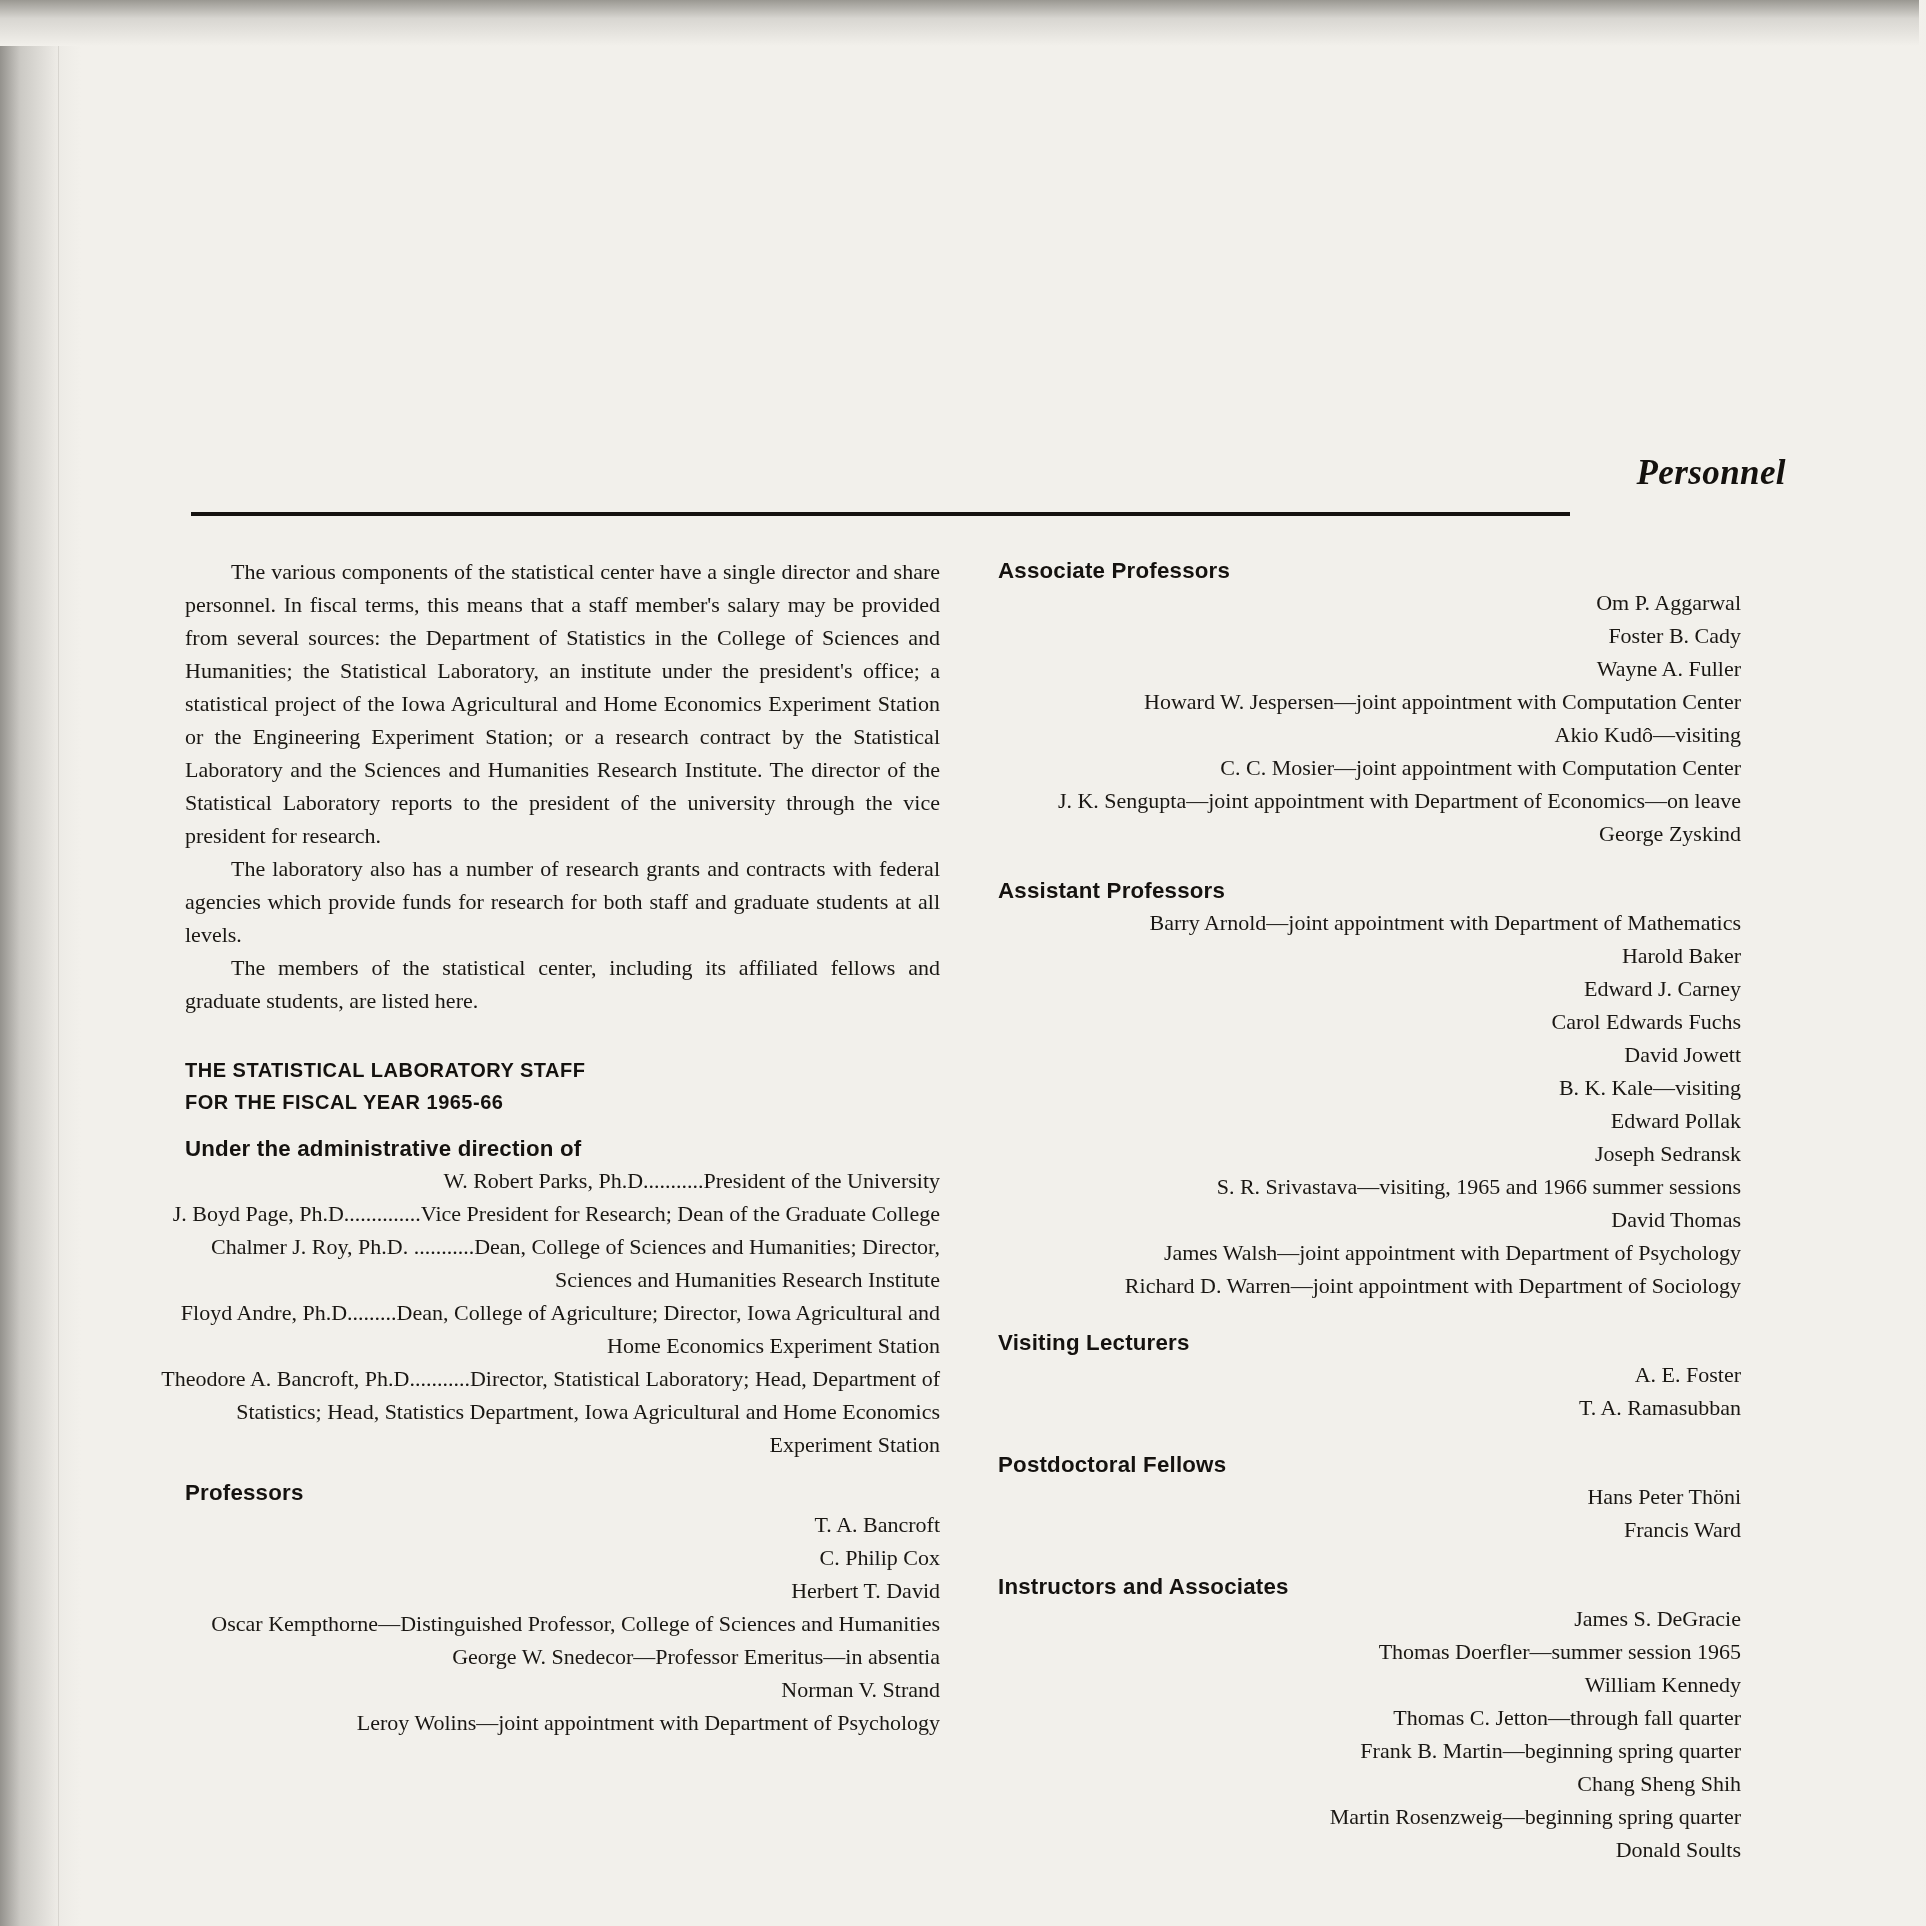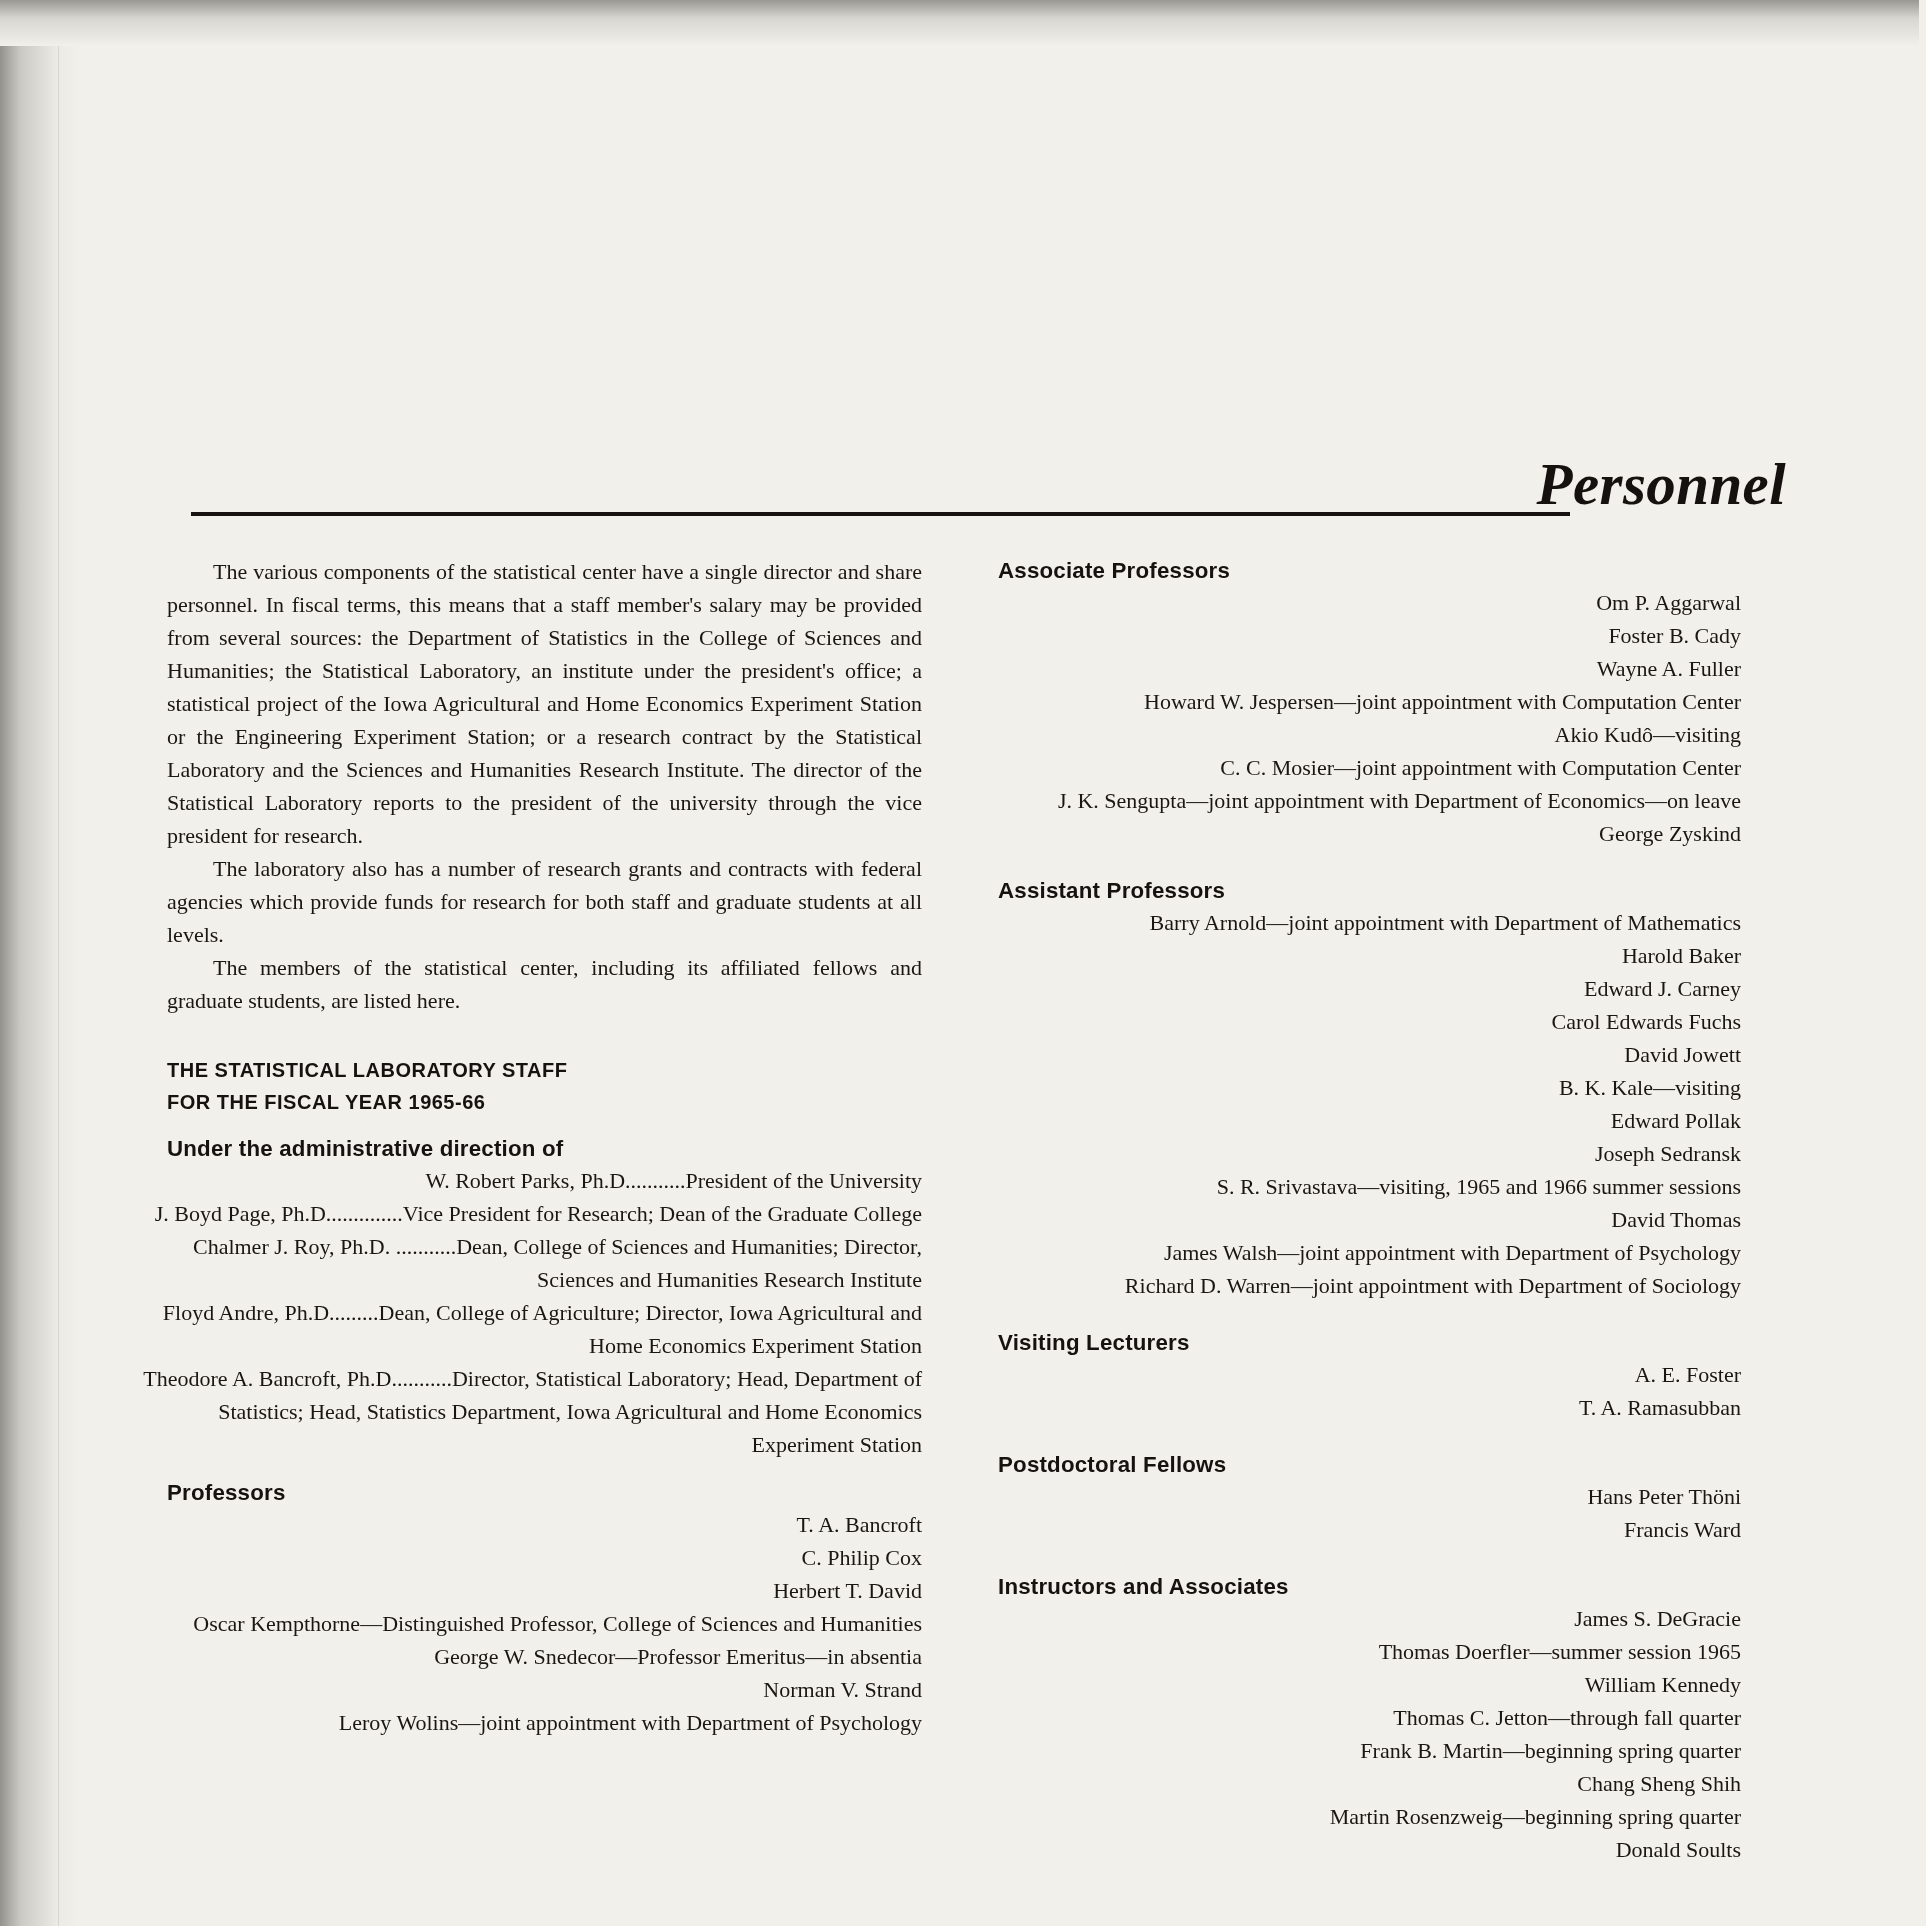--- a/index.html
+++ b/index.html
@@ -59,36 +59,36 @@
     height: 3.5px;
     background: #15120f;
   }
   .page-title {
     position: absolute;
     right: 179px;
     top: 455px;
     font-family: "Liberation Serif", serif;
     font-style: italic;
     font-weight: bold;
-    font-size: 59px;
+    font-size: 35px;
     letter-spacing: 0.4px;
     color: #14110e;
     line-height: 1;
   }
 
   
   .col {
     position: absolute;
     top: 555px;
     font-size: 22px;
     line-height: 33px;
     color: #1a1713;
   }
   .col-left {
-    left: 167px;
+    left: 185px;
     width: 755px;
   }
   .col-right {
     left: 998px;
     width: 743px;
   }
 
   p.body-para {
     margin: 0;
     text-align: justify;

